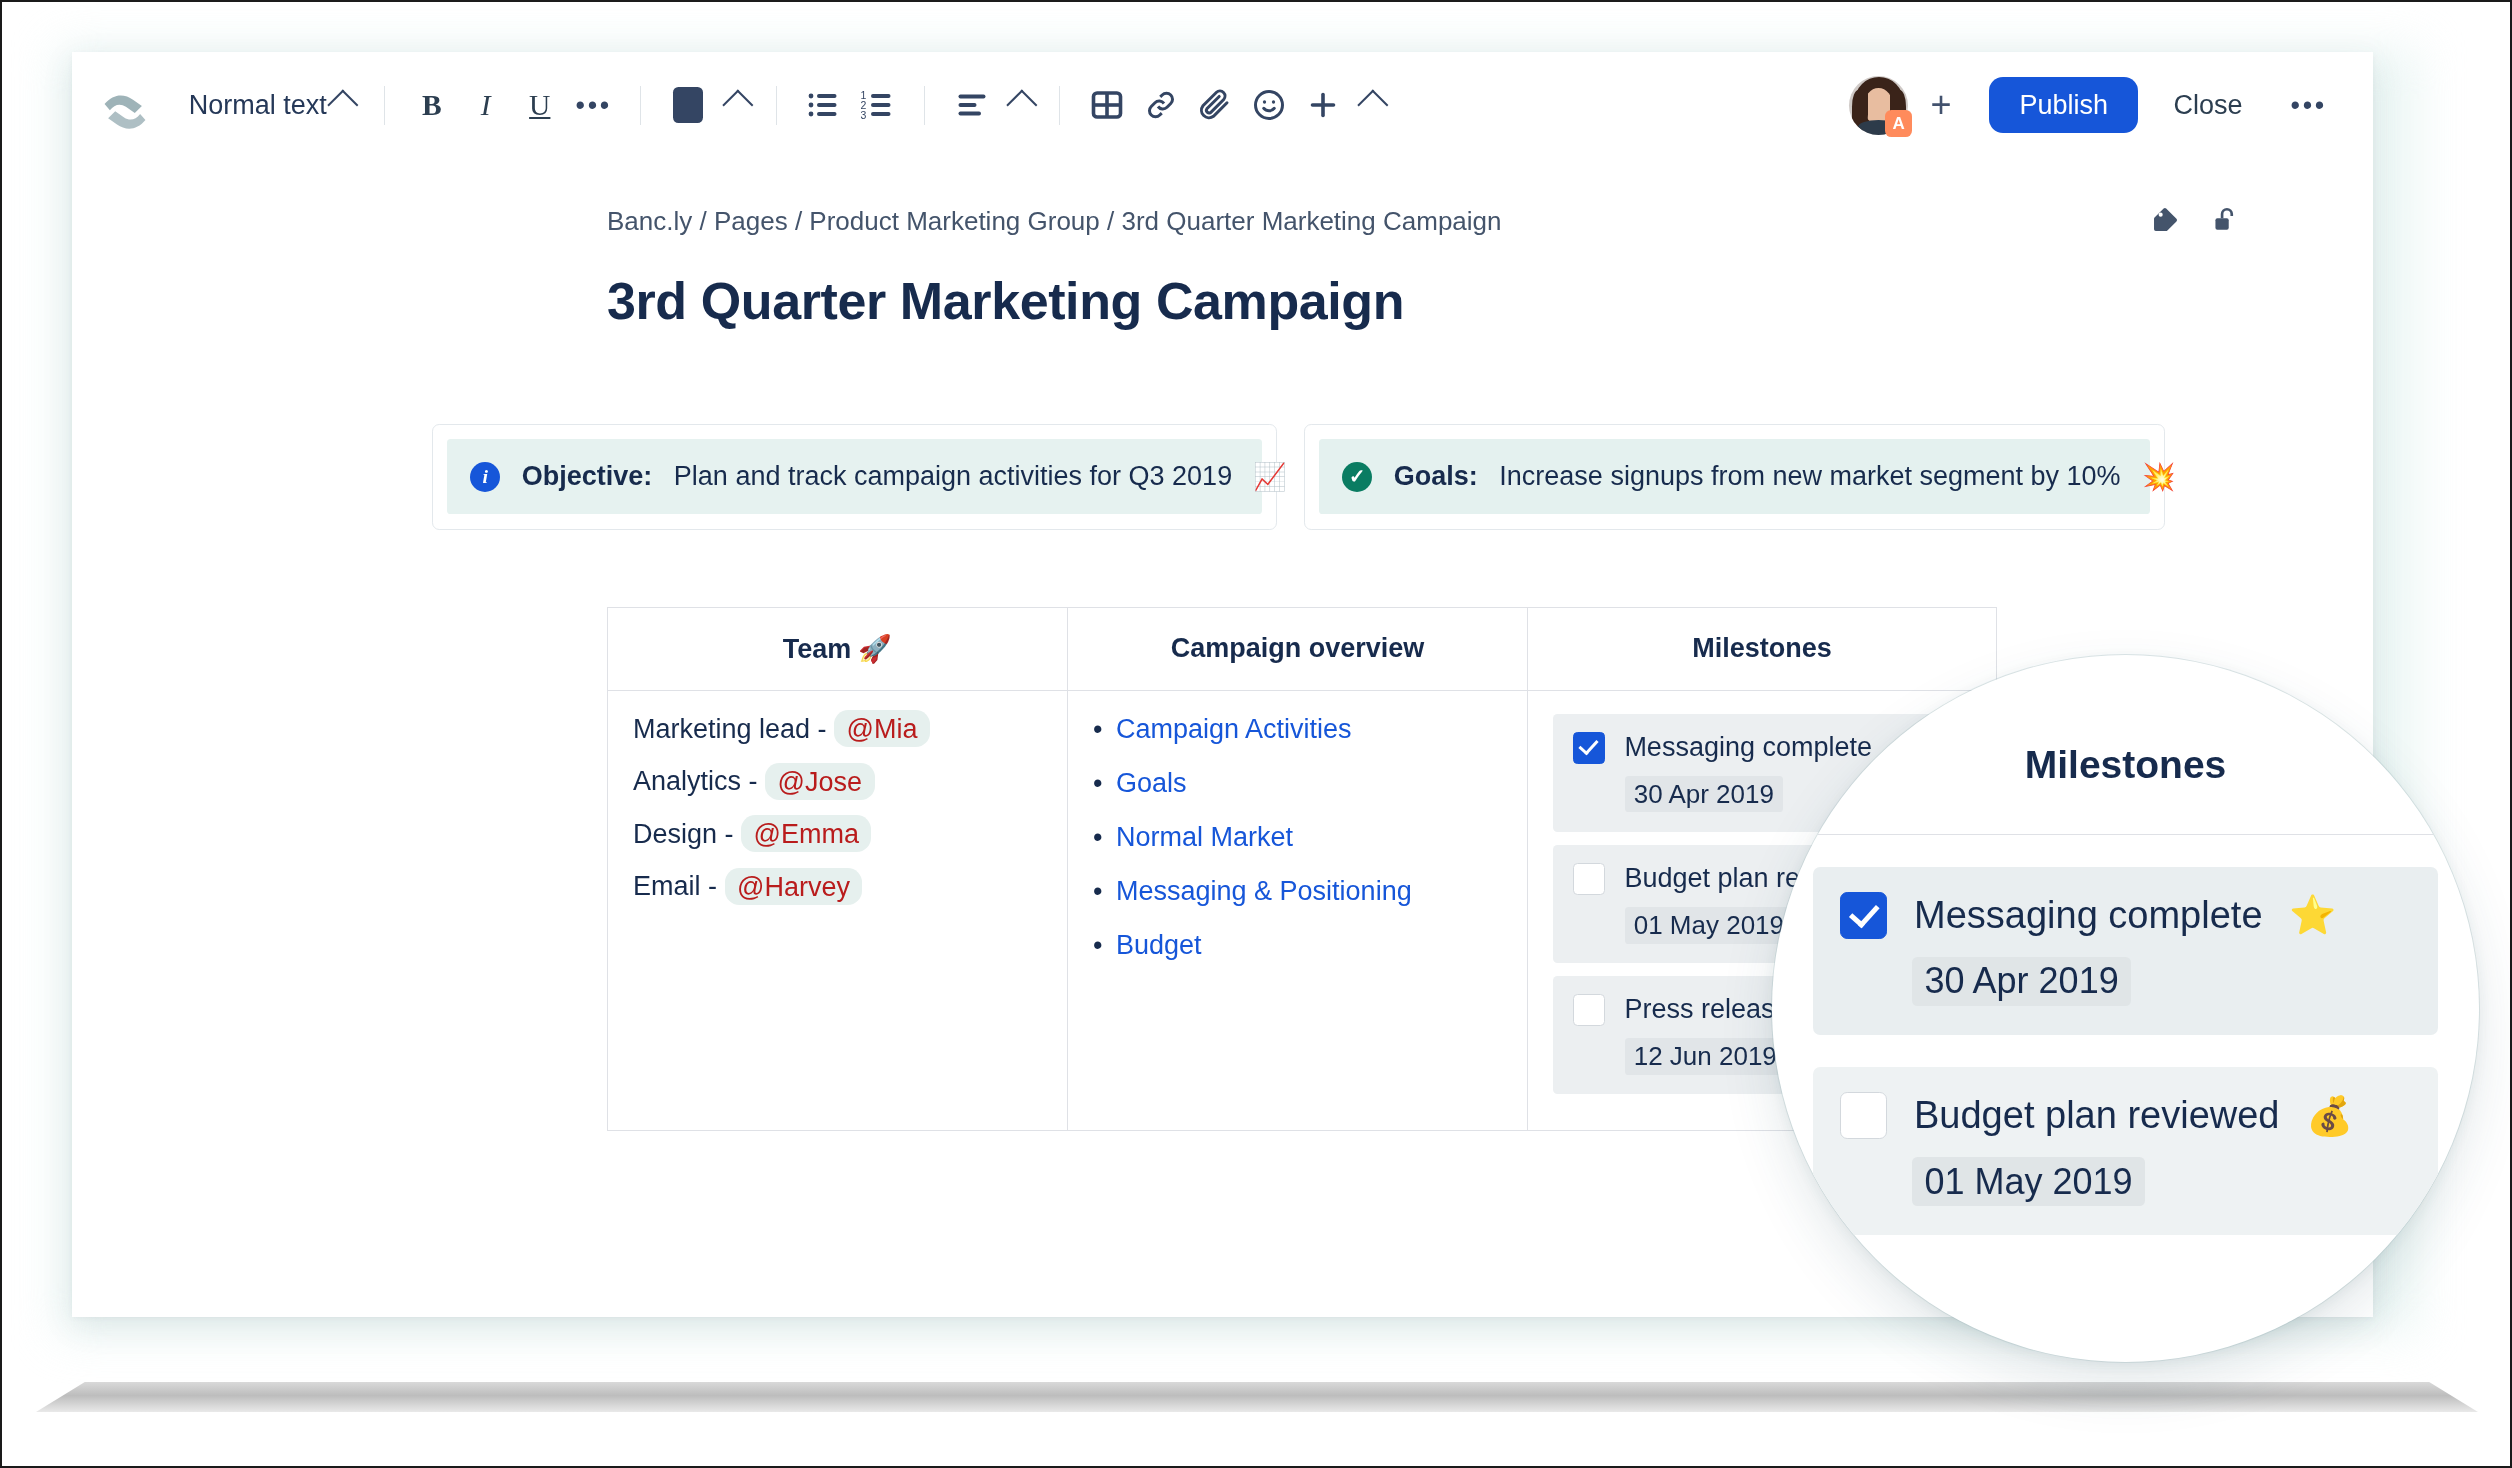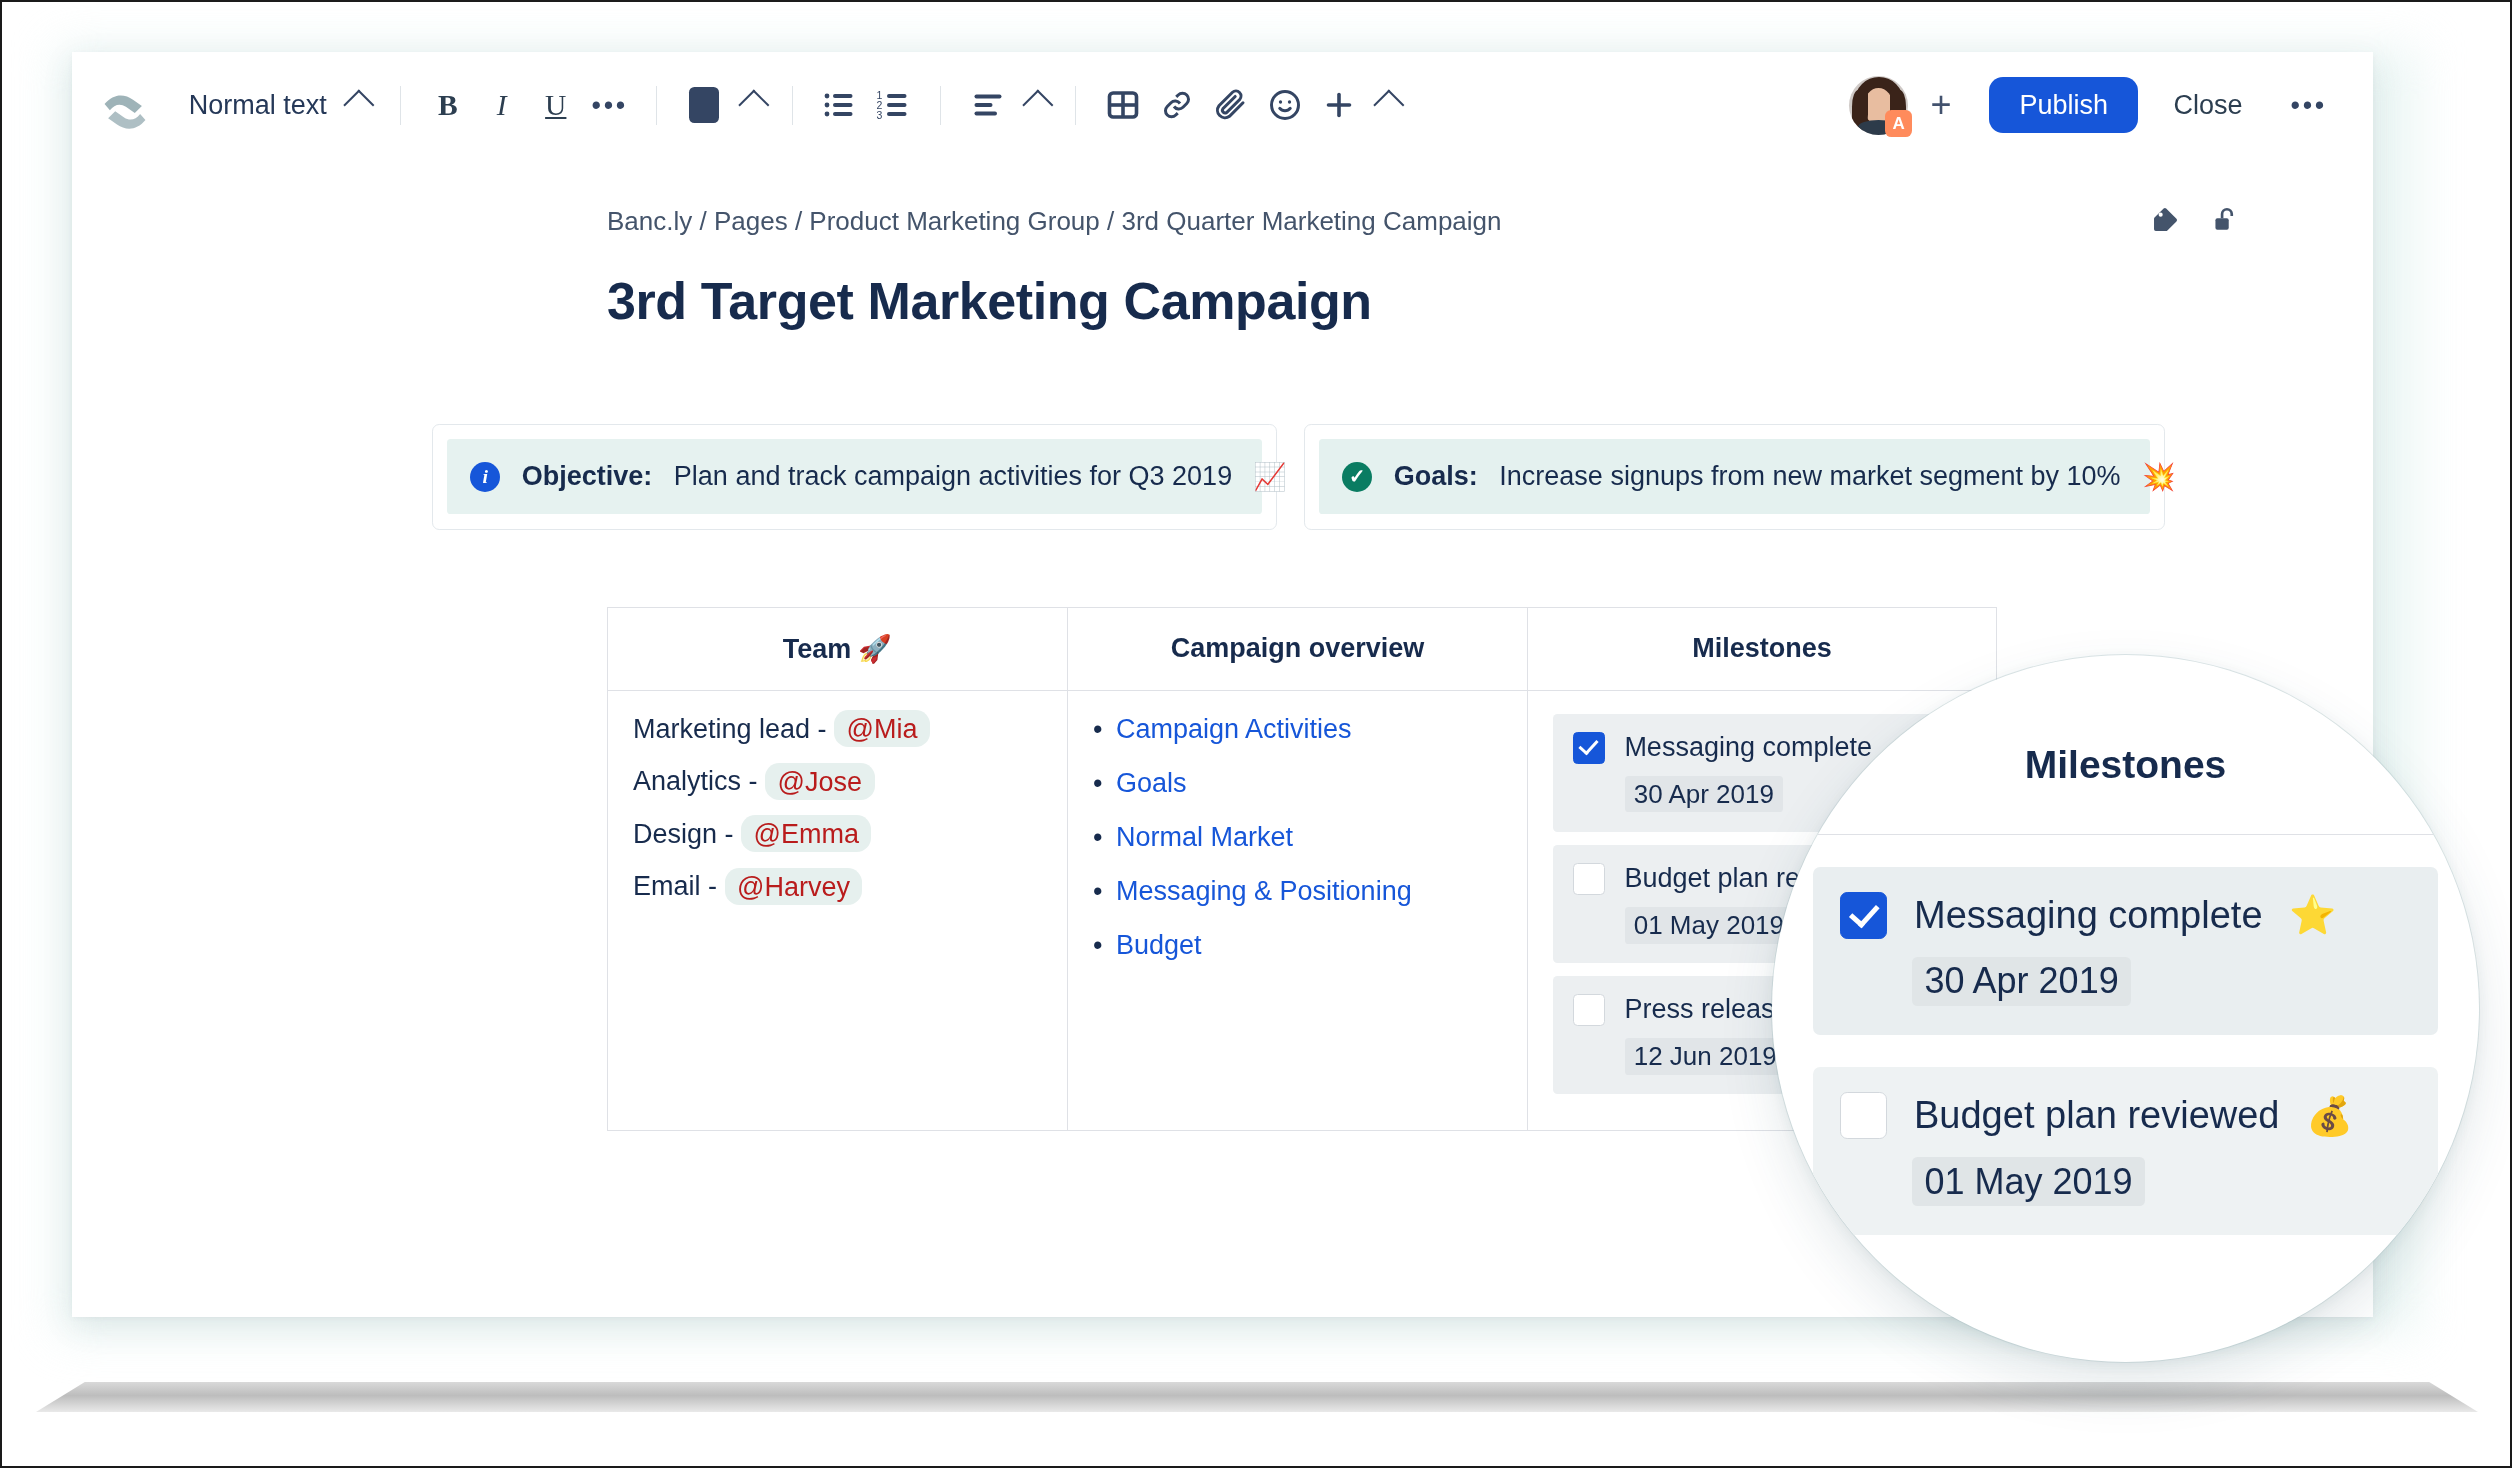--- a/index.html
+++ b/index.html
@@ -64,21 +64,21 @@
   .logo svg { display: block; }
 
   .tb-group { display: flex; align-items: center; }
   .tb-sep {
     width: 0.9px; height: 39px; background: #dfe4e8;
     margin: 0 19.7px;
     flex: 0 0 auto;
   }
 
   .style-select {
-    display: flex; align-items: center; gap: 16px;
+    display: flex; align-items: center; 
     padding: 7.2px 10.7px;
     color: #253858;
     font-size: 27px;
     cursor: pointer;
     white-space: nowrap;
     text-align: right;
   }
 
   .tb-btn {
     width: 54px; height: 54px;
@@ -532,21 +532,21 @@
           </span>
           <span>
             <svg width="29" height="29" viewBox="0 0 24 24" fill="none" stroke="#44546b" stroke-width="2.2">
               <rect x="4.5" y="11" width="11" height="9.5" rx="1.6" fill="#44546b" stroke="none"></rect>
               <path d="M10 11V7.5a4 4 0 0 1 8 0V9"></path>
             </svg>
           </span>
         </div>
       </div>
 
-      <h1 class="page-title">3rd Target Marketing Campaign</h1>
+      <h1 class="page-title">3rd Quarter Marketing Campaign</h1>
 
       <div class="panels">
 
         <div class="panel-card p1">
           <div class="panel-inner">
             <span class="icon-circle info">i</span>
             <span class="panel-label">Objective:</span>
             <span>Plan and track campaign activities for Q3 2019</span>
             <span class="emoji">📈</span>
           </div>

